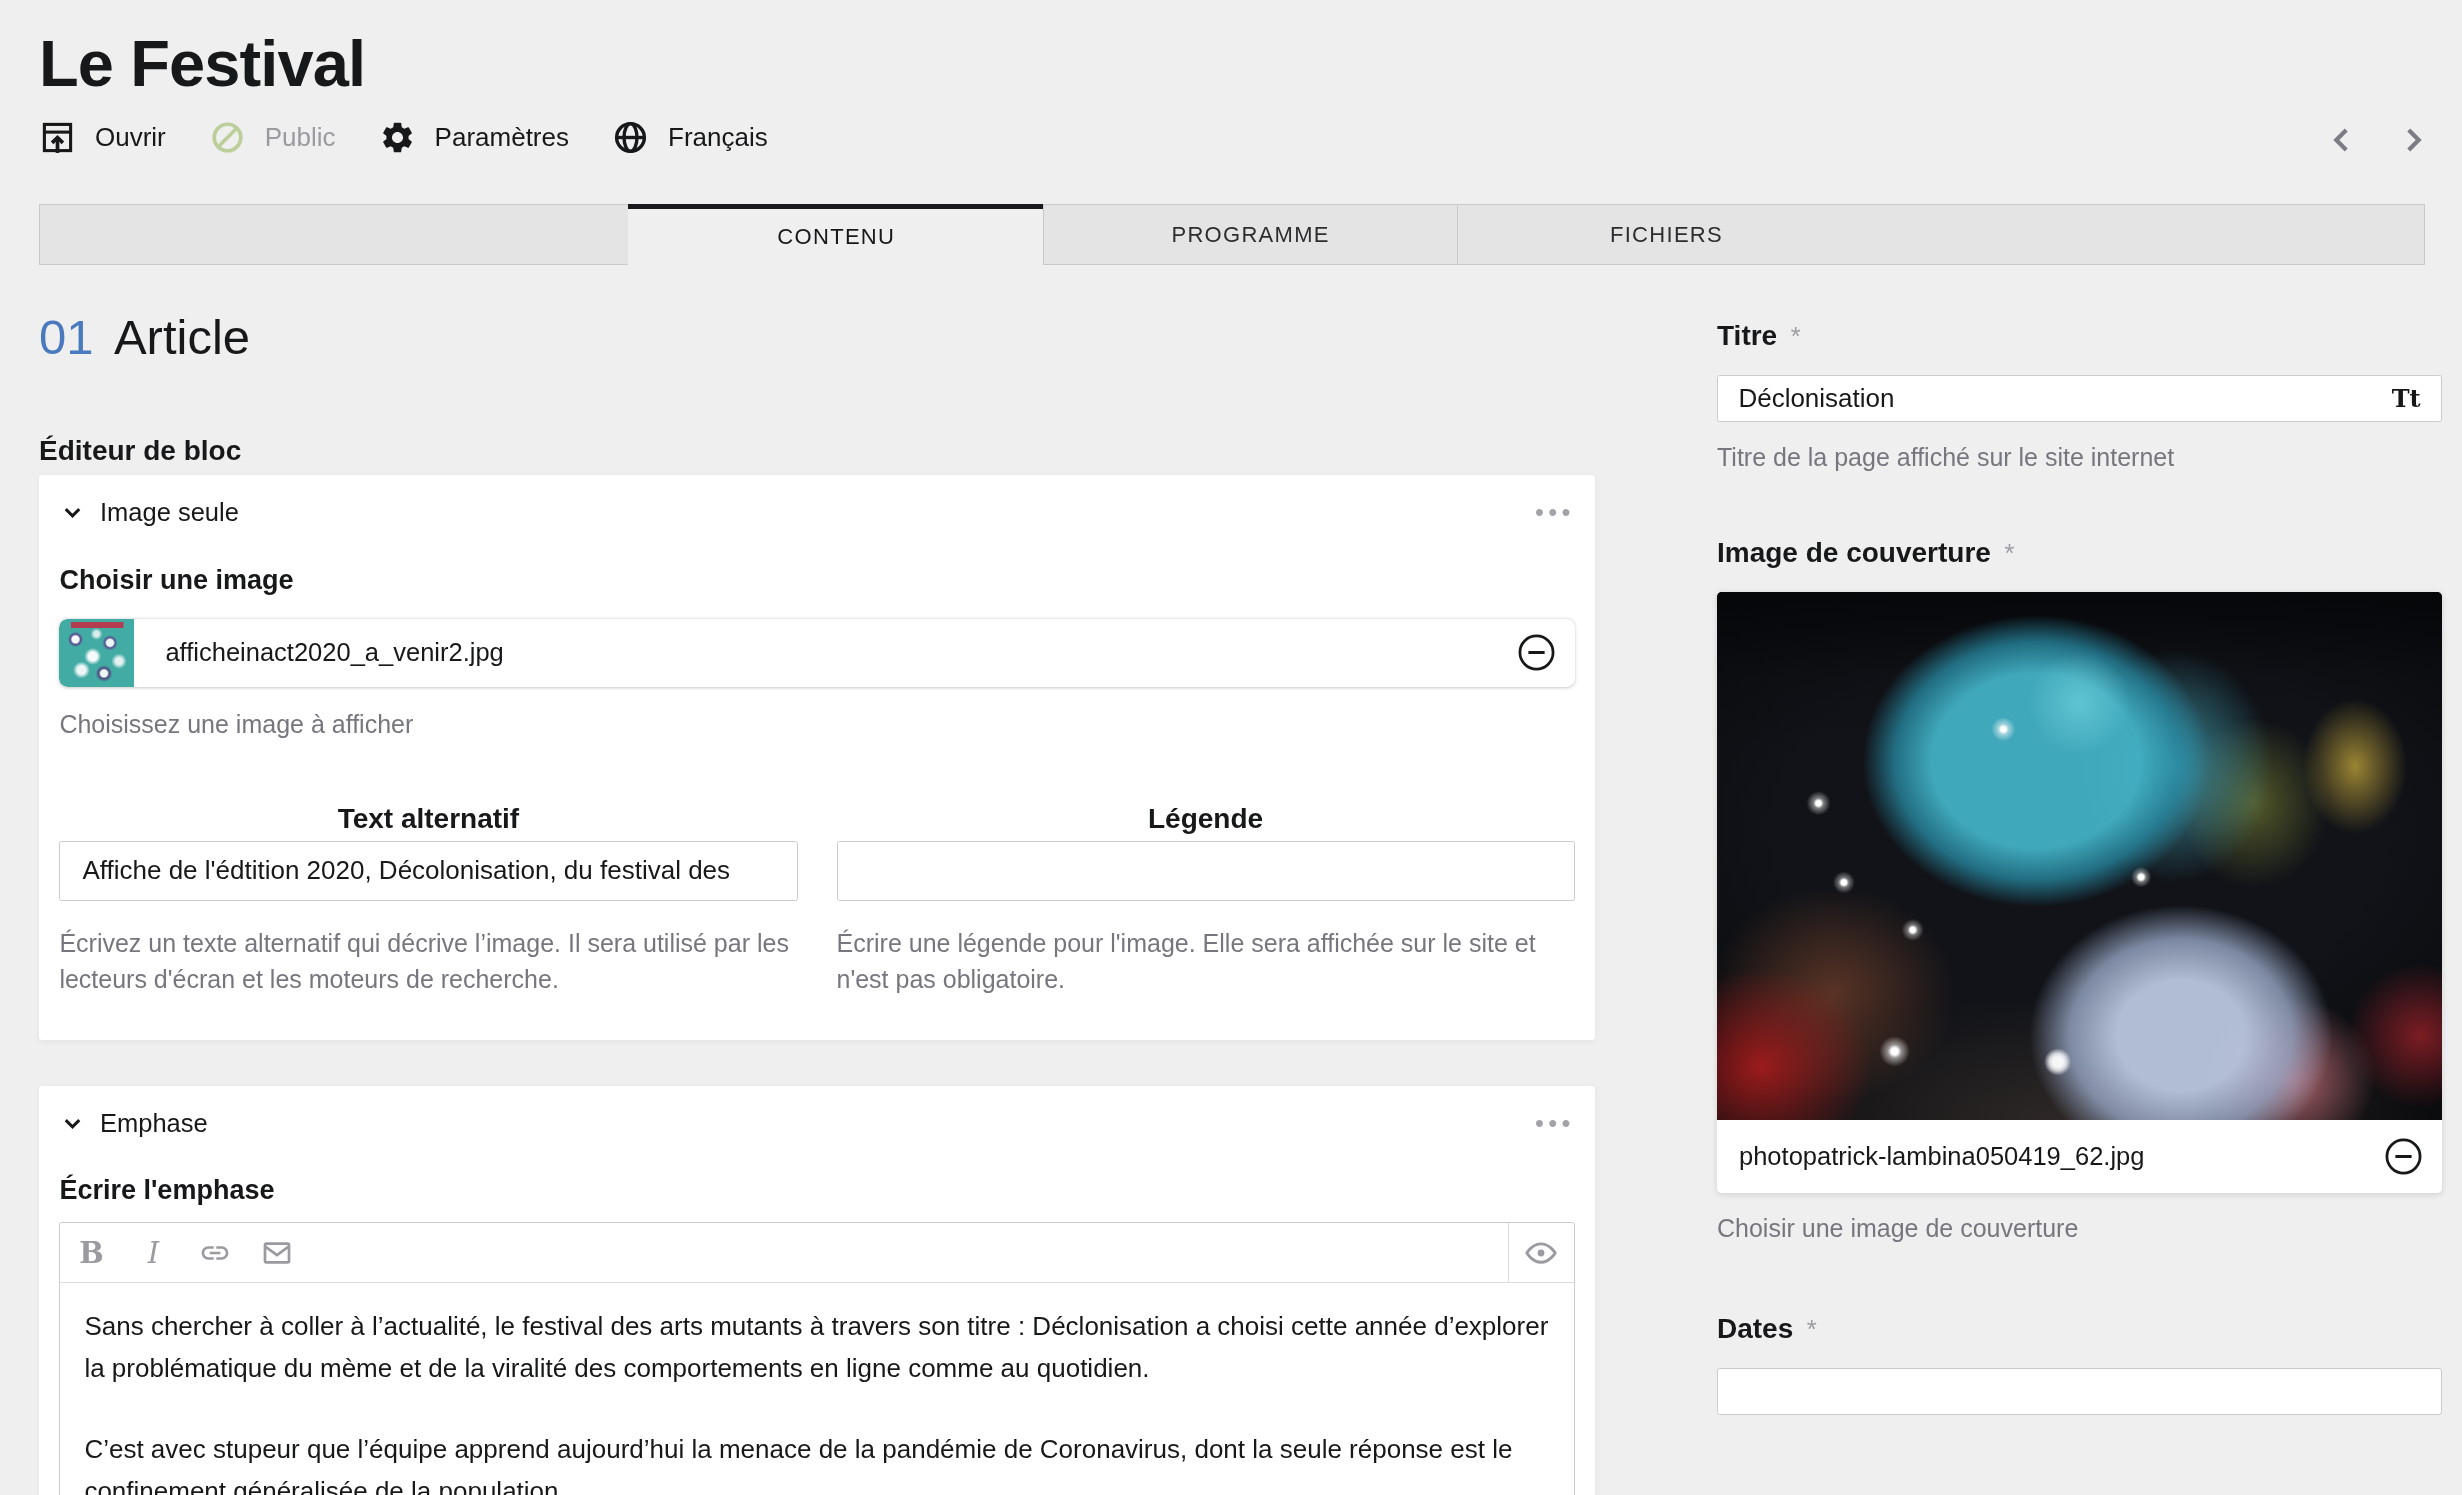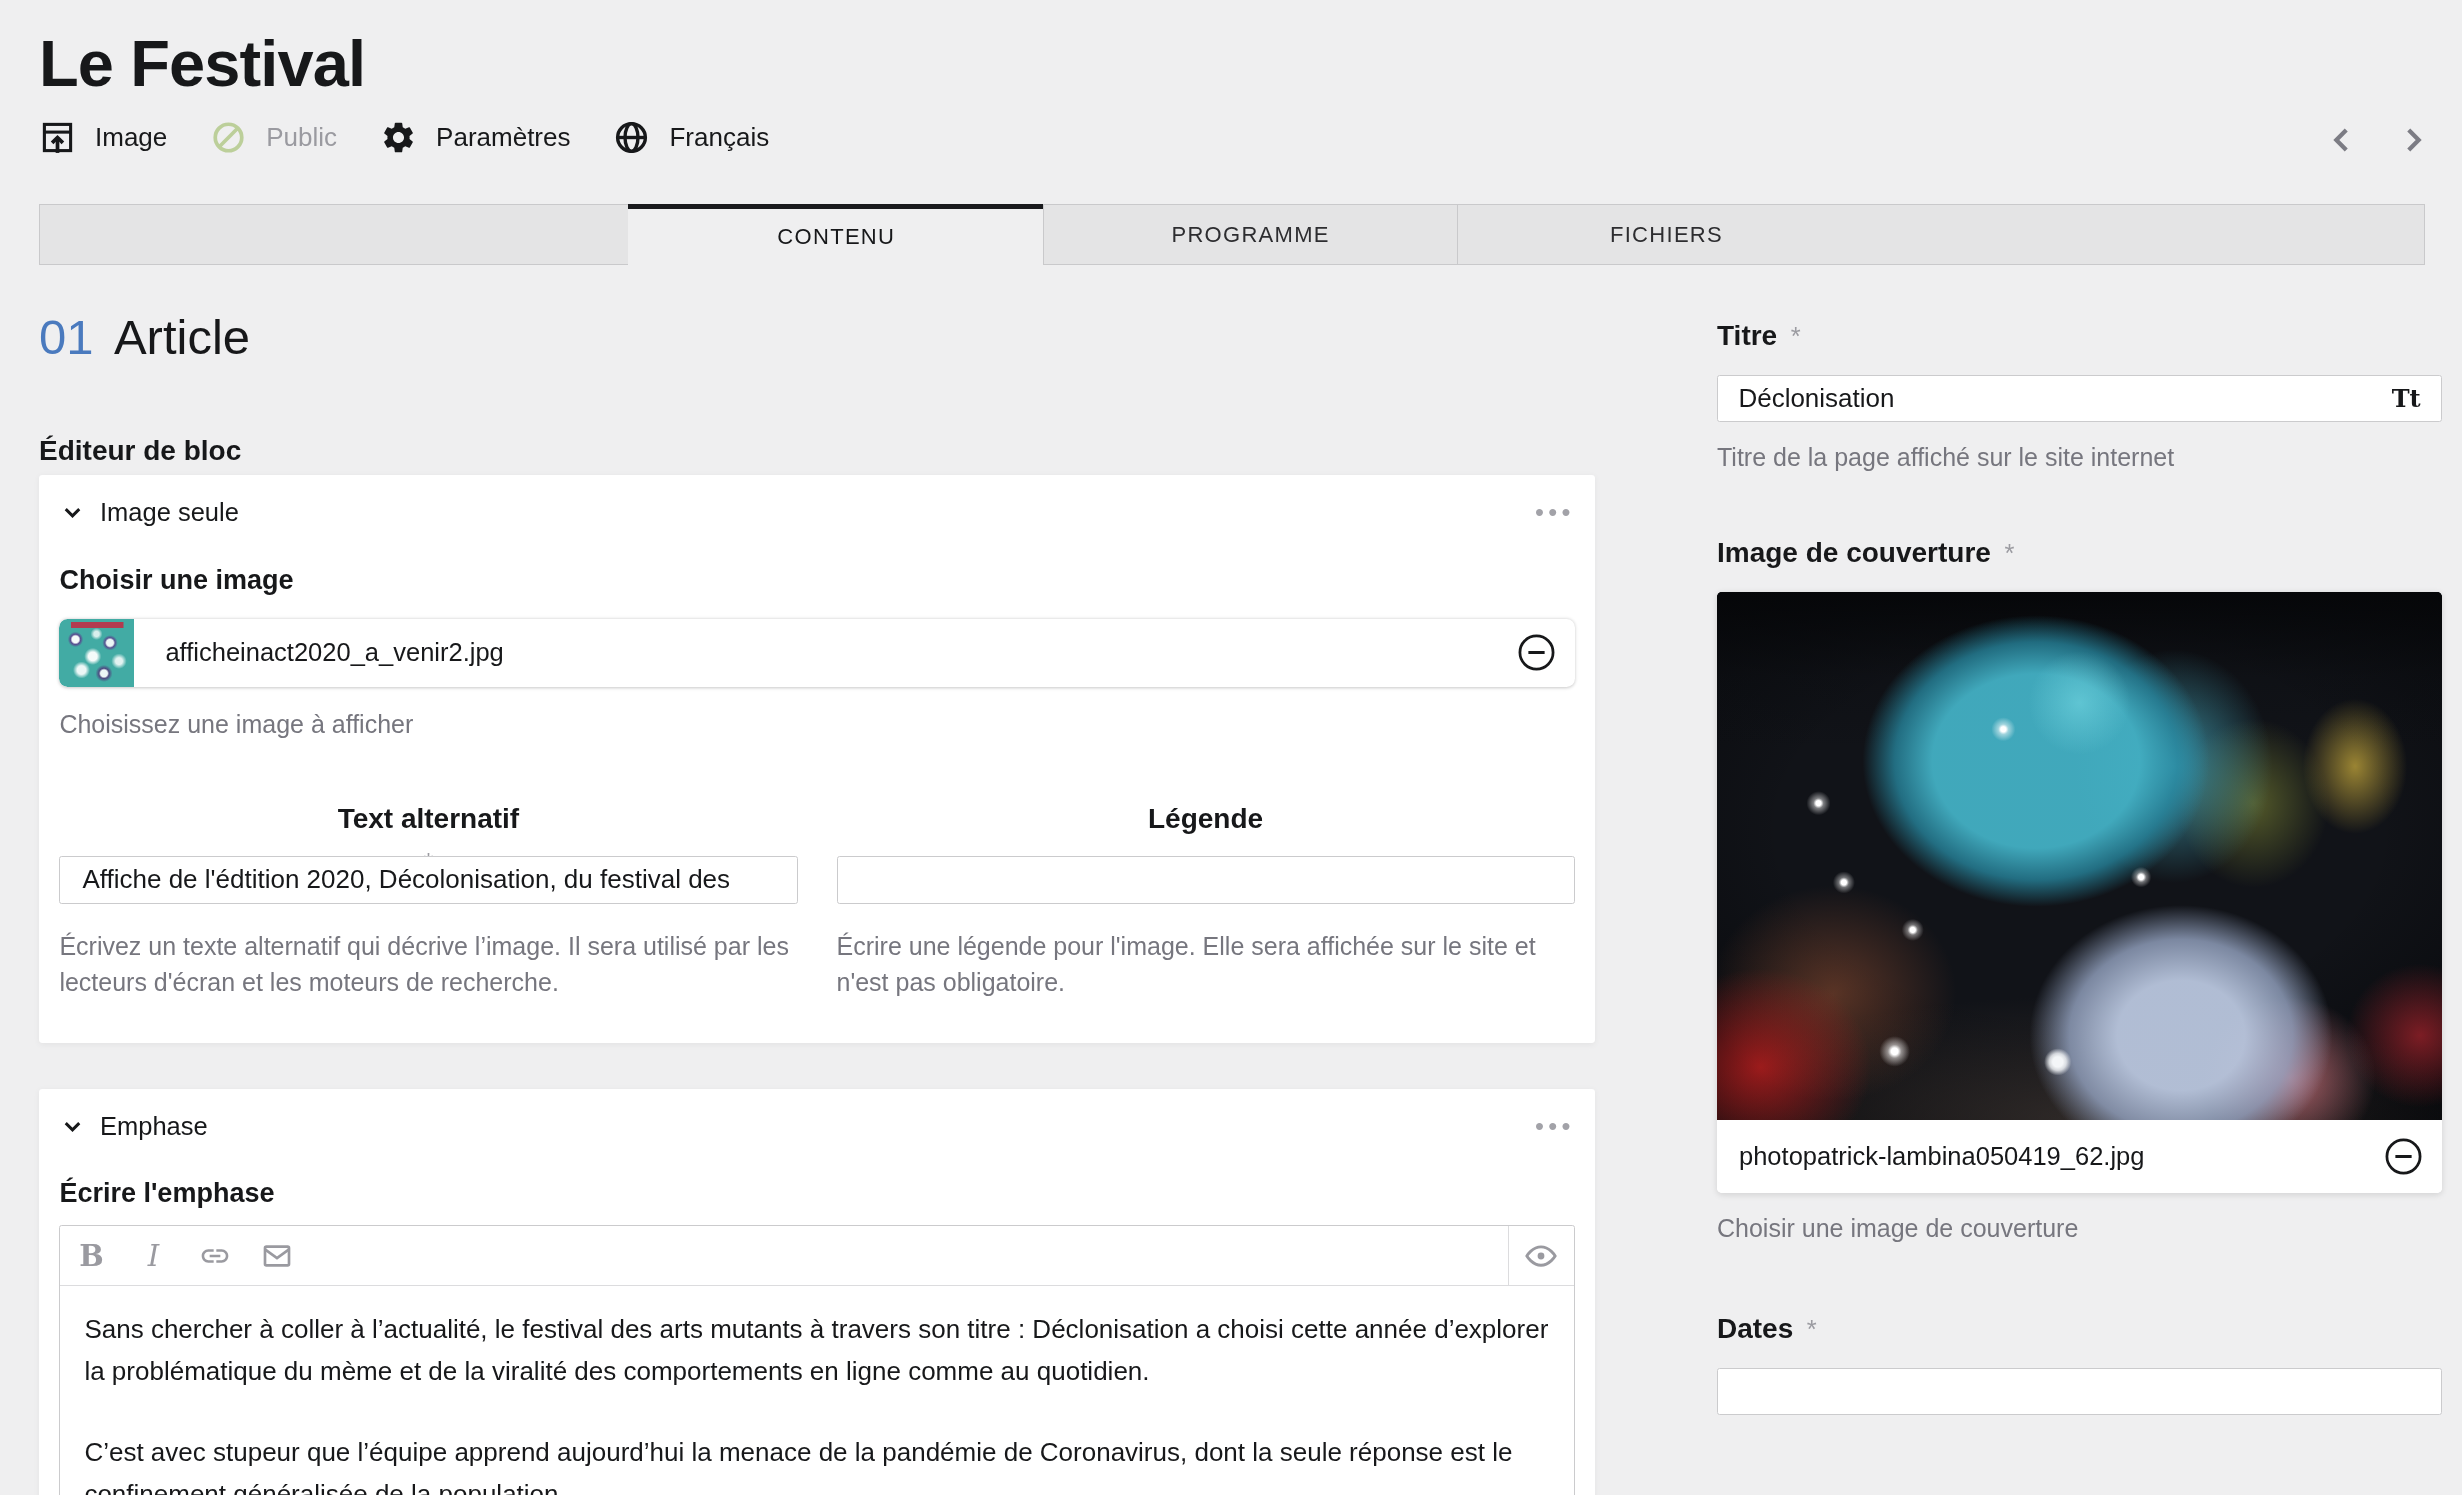--- a/index.html
+++ b/index.html
@@ -58,21 +58,21 @@
         radial-gradient(circle at 80% 62%, rgba(255,255,255,.85) 0 3.4px, transparent 7.7px),
         radial-gradient(circle at 50% 22%, rgba(255,255,255,.8) 0 2.6px, transparent 6px),
         #42aba4;
   }
   .file-name { margin-left:31px; font-size:25.5px; }
   .remove-btn { margin-left:auto; margin-right:19px; display:flex; cursor:pointer; }
   .card .help.under-row { margin-top:19px; }
   
   .fields { margin-top:61px; display:grid; grid-template-columns:1fr 1fr; column-gap:39px; }
   .fields .field-label { margin-top:0;flex-direction:column; }
-  .tinput { margin-top:19px; height:48px; width:100%; border:1.7px solid #cbcbcd; border-radius:2.6px; background:#fff;
+  .tinput { margin-top:4px; height:60px; width:100%; border:1.7px solid #cbcbcd; border-radius:2.6px; background:#fff;
             font-family:inherit; font-size:26px; color:#17181a; padding:0 22px; outline:none; }
   .fields .help { margin-top:24px; }
   
   .write-label { margin-top:36px; font-size:27px; font-weight:700; height:32px; }
   .editor { margin-top:15.3px; border:1.7px solid #cbcbcd; border-radius:2.6px; background:#fff; }
   .ed-toolbar { height:60px; border-bottom:1.7px solid #dcdcde; display:flex; align-items:center; }
   .ed-btn { width:62px; height:60px; display:flex; align-items:center; justify-content:center; color:#9a9aa0; cursor:pointer; }
   .ed-btn.bold-btn { font-family:"DejaVu Serif","Liberation Serif",serif; font-weight:700; font-size:29px; }
   .ed-btn.italic-btn { font-family:"DejaVu Serif","Liberation Serif",serif; font-style:italic; font-size:29px; }
   .ed-eye { margin-left:auto; width:66px; height:60px; border-left:1.7px solid #dcdcde;
@@ -123,21 +123,21 @@
 <div class="topbar">
   <div class="tb-item">
     <span>
       <svg width="37" height="37" viewBox="0 0 24 24" fill="none" stroke="#17181a" stroke-width="2">
         <rect x="3.5" y="3.5" width="17" height="17"></rect>
         <line x1="3.5" y1="8.5" x2="20.5" y2="8.5"></line>
         <line x1="12" y1="22" x2="12" y2="12" stroke-width="2.4"></line>
         <path d="M8.5 15.5 L12 12 L15.5 15.5" stroke-width="2.4"></path>
       </svg>
     </span>
-    <span>Image</span>
+    <span>Ouvrir</span>
   </div>
   <div class="tb-item disabled">
     <span>
       <svg width="37" height="37" viewBox="0 0 24 24" fill="none" stroke="#bccf9a" stroke-width="2.4">
         <circle cx="12" cy="12" r="8.6"></circle>
         <line x1="6.2" y1="17.8" x2="17.8" y2="6.2"></line>
       </svg>
     </span>
     <span>Public</span>
   </div>

